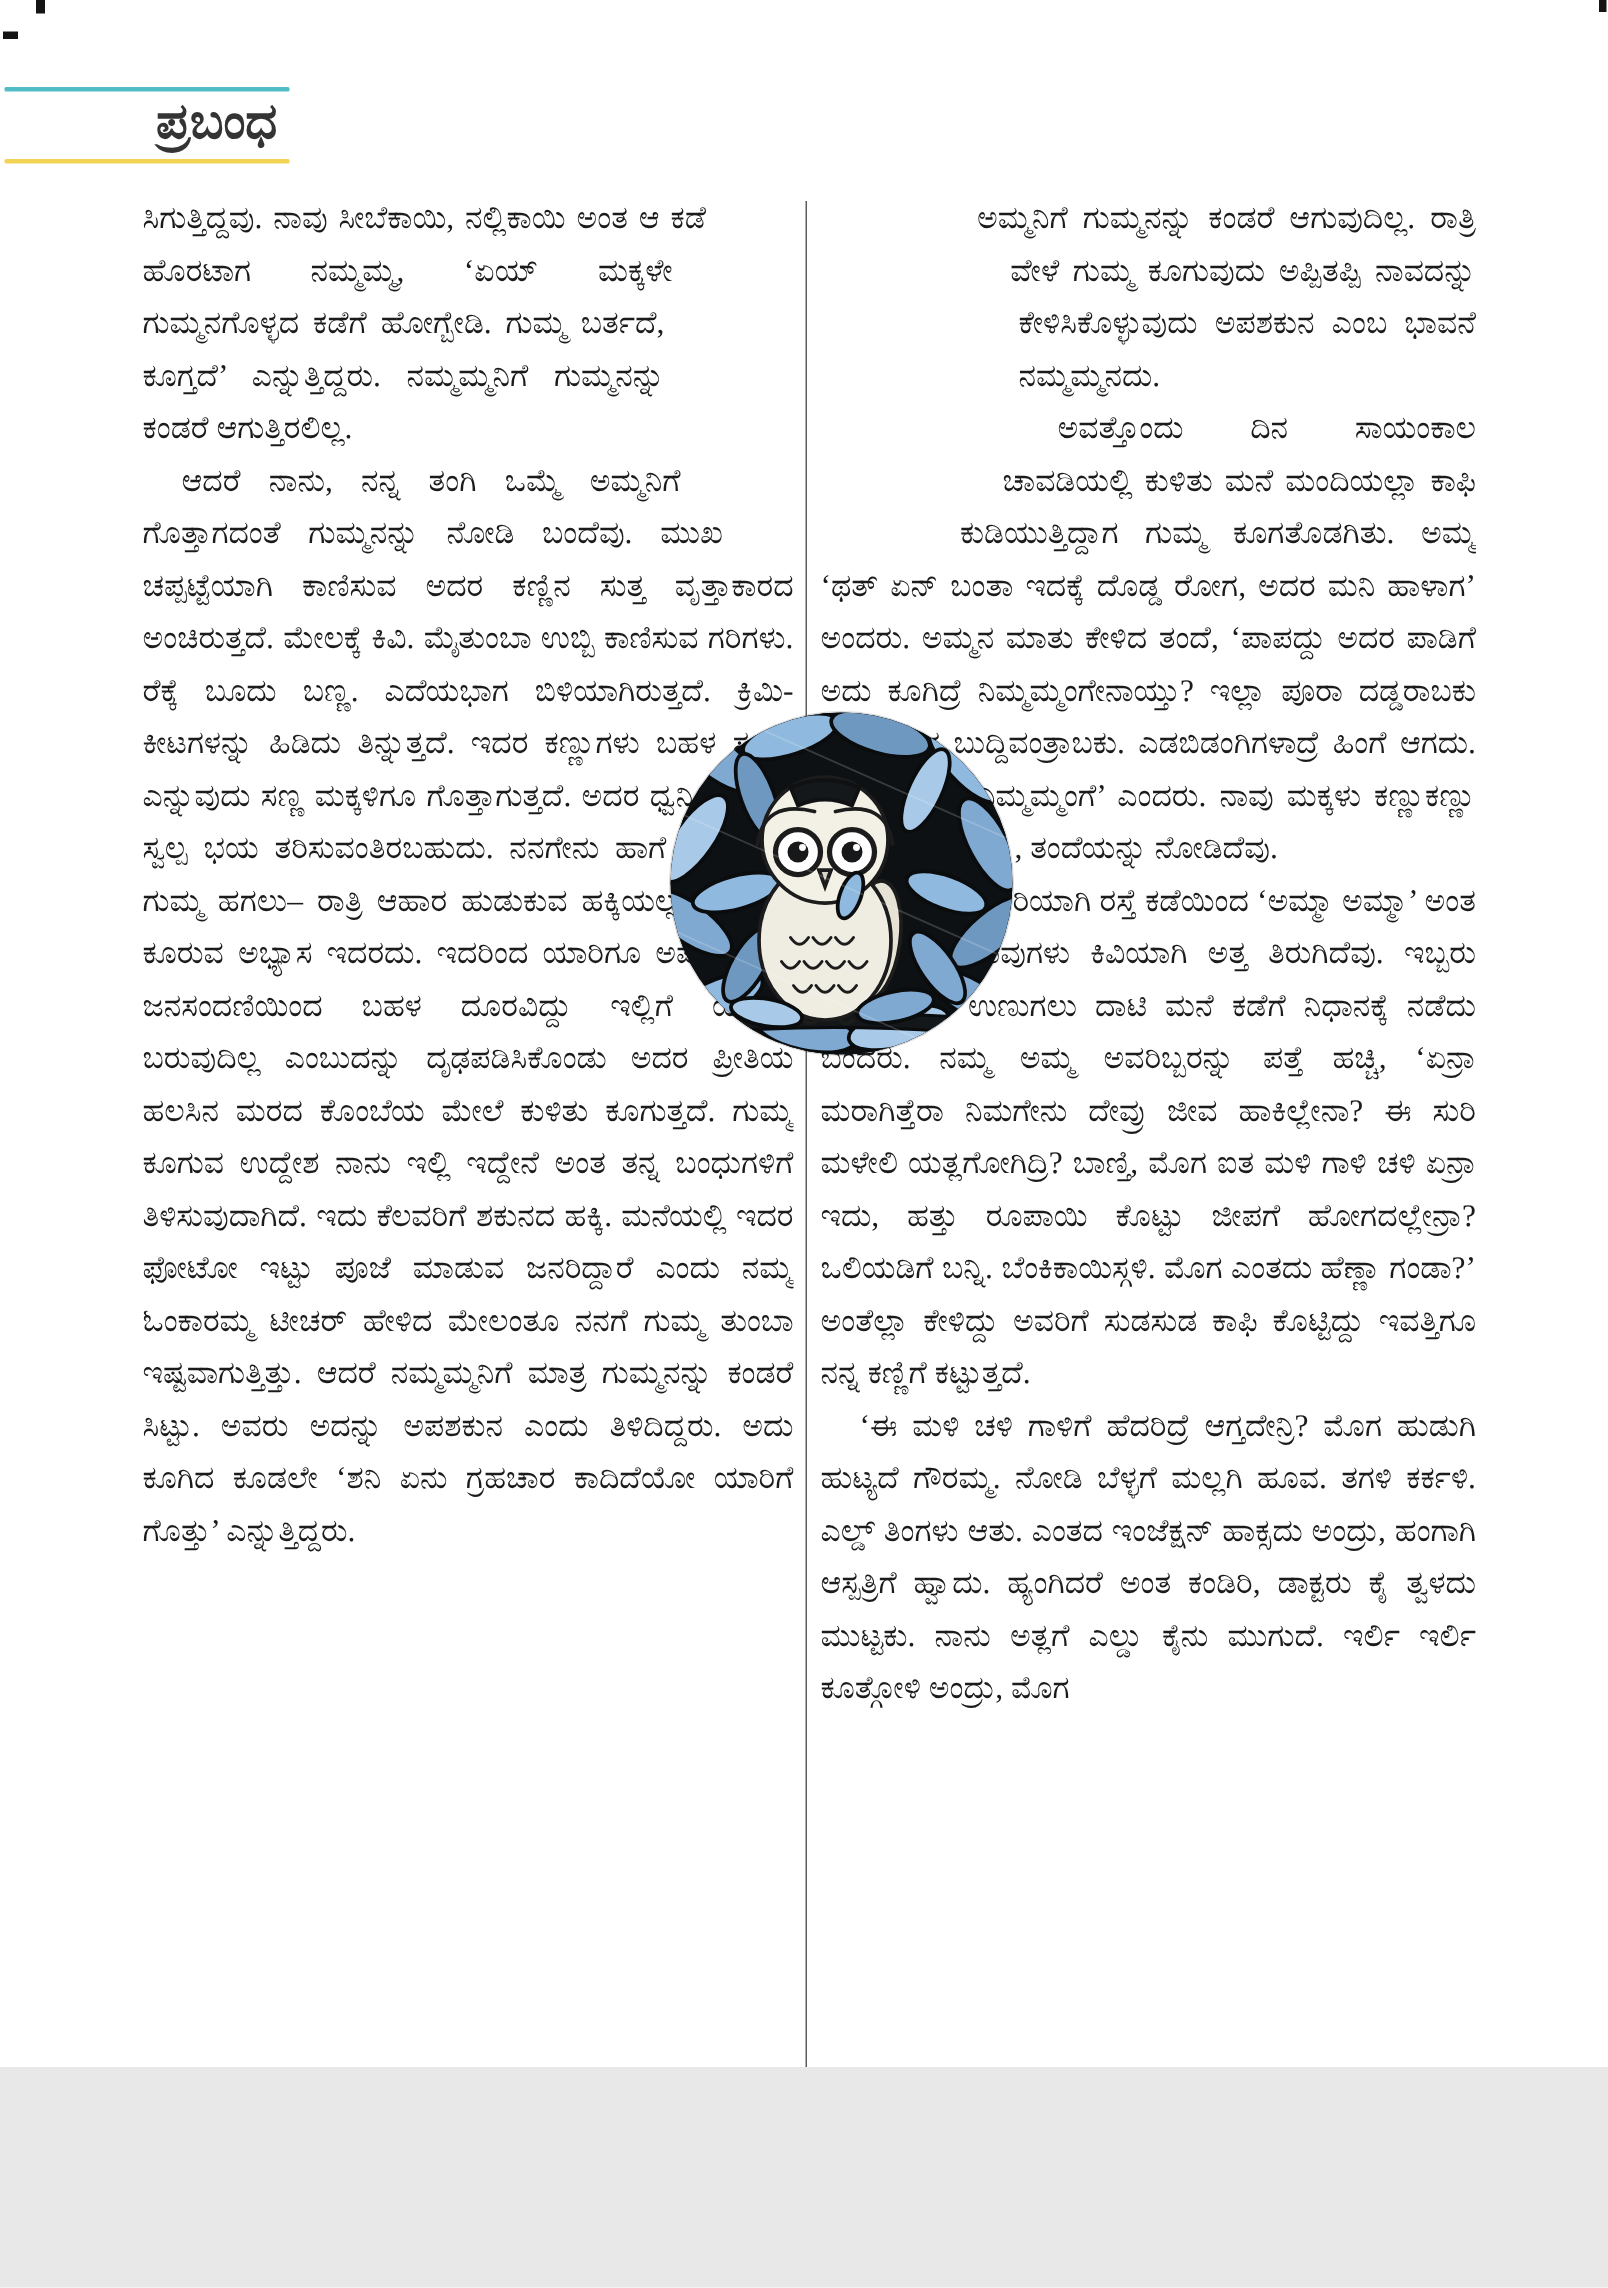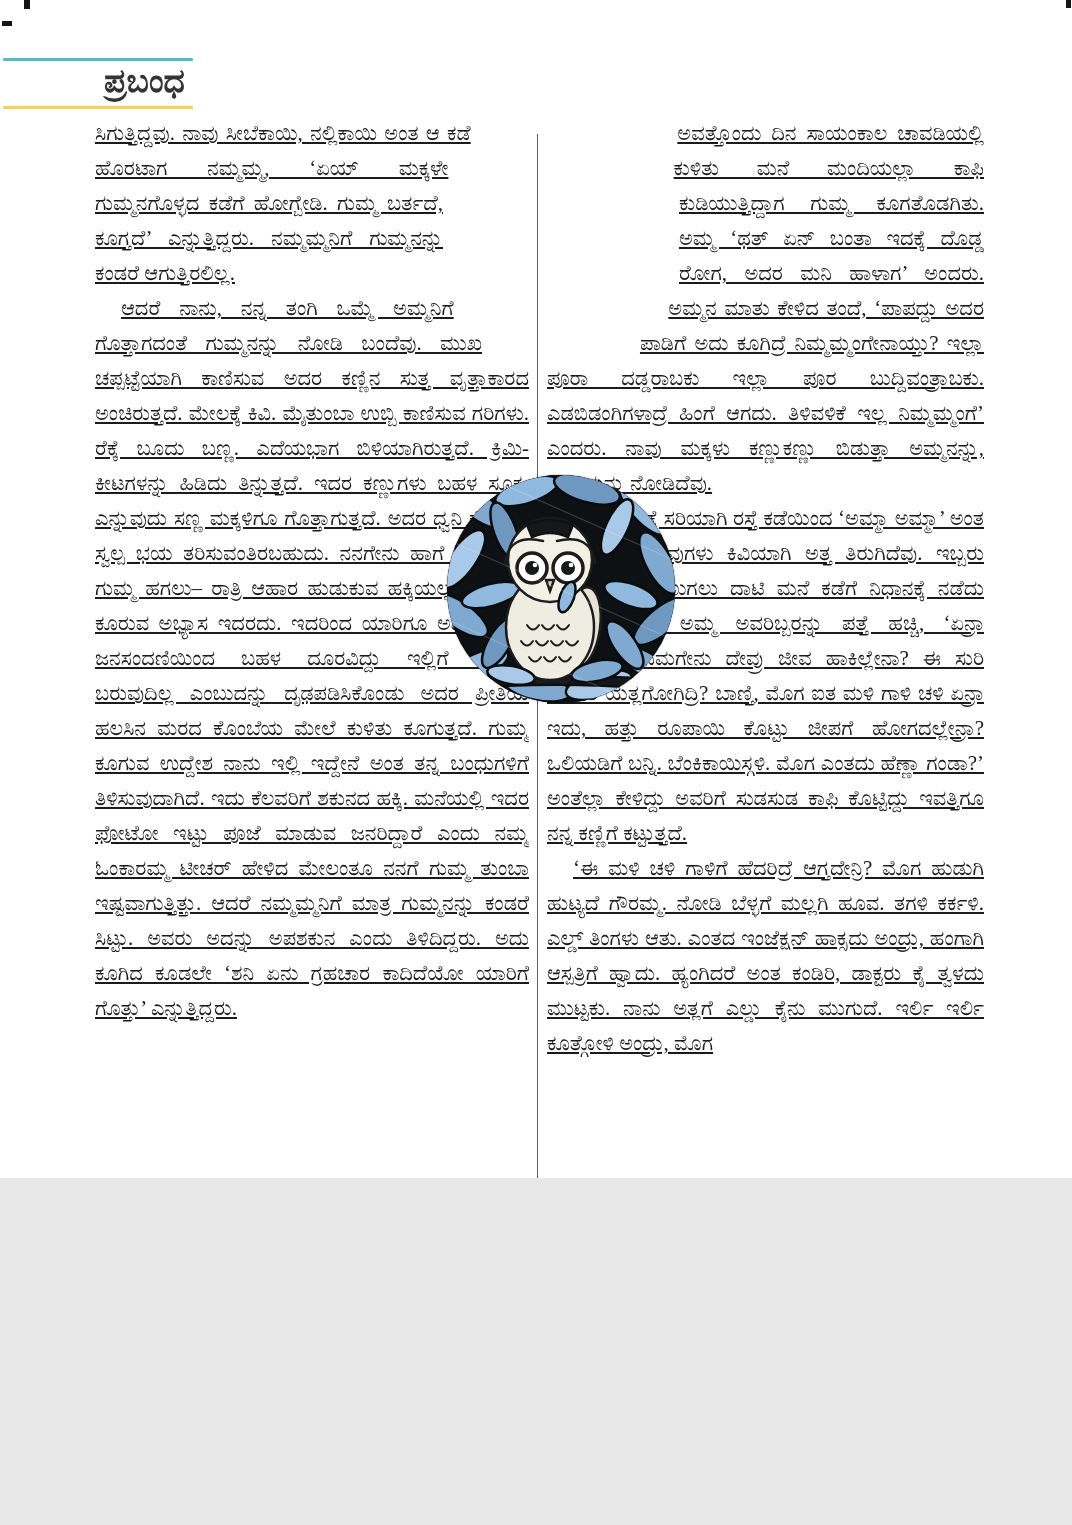--- a/index.html
+++ b/index.html
@@ -1,17 +1,17 @@
 <!DOCTYPE html>
 <html lang="kn"><head>
 <meta charset="utf-8">
 <style>
   html,body { margin:0; padding:0; background:#e8e8e8; }
   .page {
-    position:relative; width:1072px; height:1178px; margin:0 auto;
+    position:relative; width:1072px; height:1378px; margin:0 auto;
     background:#ffffff; overflow:hidden;
     font-family:"Liberation Serif","DejaVu Serif",serif;
     color:#1b1b1b;
   }
 
   
   .crop { position:absolute; background:#141414; }
   .crop.tl-bar { left:24px; top:0; width:6px; height:9px; }
   .crop.tl-dash { left:2px; top:21px; width:10px; height:5px; }
   .crop.tr-bar { left:1066px; top:0; width:5px; height:8px; }
@@ -24,22 +24,22 @@
   .rule.bottom { top:106px; background:#f2d355; }
   .section-title {
     position:absolute; left:104px; top:60px; width:92px;
     font-size:33px; line-height:42px; font-weight:600; color:#343434;
     font-family:"Liberation Sans","DejaVu Sans",sans-serif;
     white-space:nowrap;
   }
 
   
   .col {
-    position:absolute; top:116px; height:1260px; overflow:hidden;
-    font-size:21px; line-height:35px; text-align:justify;text-decoration:underline;
+    position:absolute; top:128px; height:1260px; overflow:hidden;
+    font-size:21px; line-height:35px; text-align:justify;
   }
   .col.left  { left:95px;  width:434px; }
   .col.right { left:547px; width:437px; }
   .col p { margin:0; }
   .col p.indent { text-indent:26px; }
   .divider { position:absolute; left:537px; top:134px; width:1px; height:1248px; background:#5c5c5c; }
 
   
   .cutout-left  { float:right; width:86px;  height:234px; margin-top:344px;
                   shape-outside:circle(122px at 118px 117px); }
@@ -78,20 +78,21 @@
   <div class="divider"></div>
 
   <div class="col left">
     <div class="cutout-left"></div>
     <p>ಸಿಗುತ್ತಿದ್ದವು. ನಾವು ಸೀಬೆಕಾಯಿ, ನಲ್ಲಿಕಾಯಿ ಅಂತ ಆ ಕಡೆ ಹೊರಟಾಗ ನಮ್ಮಮ್ಮ, ‘ಏಯ್ ಮಕ್ಕಳೇ ಗುಮ್ಮನಗೊಳ್ಳದ ಕಡೆಗೆ ಹೋಗ್ಬೇಡಿ. ಗುಮ್ಮ ಬರ್ತದೆ, ಕೂಗ್ತದೆ’ ಎನ್ನುತ್ತಿದ್ದರು. ನಮ್ಮಮ್ಮನಿಗೆ ಗುಮ್ಮನನ್ನು ಕಂಡರೆ ಆಗುತ್ತಿರಲಿಲ್ಲ.</p>
     <p class="indent">ಆದರೆ ನಾನು, ನನ್ನ ತಂಗಿ ಒಮ್ಮೆ ಅಮ್ಮನಿಗೆ ಗೊತ್ತಾಗದಂತೆ ಗುಮ್ಮನನ್ನು ನೋಡಿ ಬಂದೆವು. ಮುಖ ಚಪ್ಪಟ್ಟೆಯಾಗಿ ಕಾಣಿಸುವ ಅದರ ಕಣ್ಣಿನ ಸುತ್ತ ವೃತ್ತಾಕಾರದ ಅಂಚಿರುತ್ತದೆ. ಮೇಲಕ್ಕೆ ಕಿವಿ. ಮೈತುಂಬಾ ಉಬ್ಬಿ ಕಾಣಿಸುವ ಗರಿಗಳು. ರೆಕ್ಕೆ ಬೂದು ಬಣ್ಣ. ಎದೆಯಭಾಗ ಬಿಳಿಯಾಗಿರುತ್ತದೆ. ಕ್ರಿಮಿ-ಕೀಟಗಳನ್ನು ಹಿಡಿದು ತಿನ್ನುತ್ತದೆ. ಇದರ ಕಣ್ಣುಗಳು ಬಹಳ ಸೂಕ್ಷ್ಮ ಎನ್ನುವುದು ಸಣ್ಣ ಮಕ್ಕಳಿಗೂ ಗೊತ್ತಾಗುತ್ತದೆ. ಅದರ ಧ್ವನಿ ಕೆಲವರಿಗೆ ಸ್ವಲ್ಪ ಭಯ ತರಿಸುವಂತಿರಬಹುದು. ನನಗೇನು ಹಾಗೆ ಅನ್ನಿಸಲಿಲ್ಲ. ಗುಮ್ಮ ಹಗಲು– ರಾತ್ರಿ ಆಹಾರ ಹುಡುಕುವ ಹಕ್ಕಿಯಲ್ಲ. ಕುಳಿತಲ್ಲೇ ಕೂರುವ ಅಭ್ಯಾಸ ಇದರದು. ಇದರಿಂದ ಯಾರಿಗೂ ಅಪಾಯವಿಲ್ಲ. ಜನಸಂದಣಿಯಿಂದ ಬಹಳ ದೂರವಿದ್ದು ಇಲ್ಲಿಗೆ ಯಾರೂ ಬರುವುದಿಲ್ಲ ಎಂಬುದನ್ನು ದೃಢಪಡಿಸಿಕೊಂಡು ಅದರ ಪ್ರೀತಿಯ ಹಲಸಿನ ಮರದ ಕೊಂಬೆಯ ಮೇಲೆ ಕುಳಿತು ಕೂಗುತ್ತದೆ. ಗುಮ್ಮ ಕೂಗುವ ಉದ್ದೇಶ ನಾನು ಇಲ್ಲಿ ಇದ್ದೇನೆ ಅಂತ ತನ್ನ ಬಂಧುಗಳಿಗೆ ತಿಳಿಸುವುದಾಗಿದೆ. ಇದು ಕೆಲವರಿಗೆ ಶಕುನದ ಹಕ್ಕಿ. ಮನೆಯಲ್ಲಿ ಇದರ ಫೋಟೋ ಇಟ್ಟು ಪೂಜೆ ಮಾಡುವ ಜನರಿದ್ದಾರೆ ಎಂದು ನಮ್ಮ ಓಂಕಾರಮ್ಮ ಟೀಚರ್ ಹೇಳಿದ ಮೇಲಂತೂ ನನಗೆ ಗುಮ್ಮ ತುಂಬಾ ಇಷ್ಟವಾಗುತ್ತಿತ್ತು. ಆದರೆ ನಮ್ಮಮ್ಮನಿಗೆ ಮಾತ್ರ ಗುಮ್ಮನನ್ನು ಕಂಡರೆ ಸಿಟ್ಟು. ಅವರು ಅದನ್ನು ಅಪಶಕುನ ಎಂದು ತಿಳಿದಿದ್ದರು. ಅದು ಕೂಗಿದ ಕೂಡಲೇ ‘ಶನಿ ಏನು ಗ್ರಹಚಾರ ಕಾದಿದೆಯೋ ಯಾರಿಗೆ ಗೊತ್ತು’ ಎನ್ನುತ್ತಿದ್ದರು.</p>
   </div>
 
   <div class="col right">
     <div class="cutout-right"></div>
+    <p>ಅಮ್ಮನಿಗೆ ಗುಮ್ಮನನ್ನು ಕಂಡರೆ ಆಗುವುದಿಲ್ಲ. ರಾತ್ರಿ ವೇಳೆ ಗುಮ್ಮ ಕೂಗುವುದು ಅಪ್ಪಿತಪ್ಪಿ ನಾವದನ್ನು ಕೇಳಿಸಿಕೊಳ್ಳುವುದು ಅಪಶಕುನ ಎಂಬ ಭಾವನೆ ನಮ್ಮಮ್ಮನದು.</p>
     <p class="indent">ಅವತ್ತೊಂದು ದಿನ ಸಾಯಂಕಾಲ ಚಾವಡಿಯಲ್ಲಿ ಕುಳಿತು ಮನೆ ಮಂದಿಯಲ್ಲಾ ಕಾಫಿ ಕುಡಿಯುತ್ತಿದ್ದಾಗ ಗುಮ್ಮ ಕೂಗತೊಡಗಿತು. ಅಮ್ಮ ‘ಥತ್ ಏನ್ ಬಂತಾ ಇದಕ್ಕೆ ದೊಡ್ಡ ರೋಗ, ಅದರ ಮನಿ ಹಾಳಾಗ’ ಅಂದರು. ಅಮ್ಮನ ಮಾತು ಕೇಳಿದ ತಂದೆ, ‘ಪಾಪದ್ದು ಅದರ ಪಾಡಿಗೆ ಅದು ಕೂಗಿದ್ರೆ ನಿಮ್ಮಮ್ಮಂಗೇನಾಯ್ತು? ಇಲ್ಲಾ ಪೂರಾ ದಡ್ಡರಾಬಕು ಇಲ್ಲಾ ಪೂರ ಬುದ್ದಿವಂತ್ರಾಬಕು. ಎಡಬಿಡಂಗಿಗಳಾದ್ರೆ ಹಿಂಗೆ ಆಗದು. ತಿಳಿವಳಿಕೆ ಇಲ್ಲ ನಿಮ್ಮಮ್ಮಂಗೆ’ ಎಂದರು. ನಾವು ಮಕ್ಕಳು ಕಣ್ಣುಕಣ್ಣು ಬಿಡುತ್ತಾ ಅಮ್ಮನನ್ನು, ತಂದೆಯನ್ನು ನೋಡಿದೆವು.</p>
     <p class="indent">ಆ ಸಮಯಕ್ಕೆ ಸರಿಯಾಗಿ ರಸ್ತೆ ಕಡೆಯಿಂದ ‘ಅಮ್ಮಾ ಅಮ್ಮಾ’ ಅಂತ ಕರೆದ ಸದ್ದಿಗೆ ನಾವುಗಳು ಕಿವಿಯಾಗಿ ಅತ್ತ ತಿರುಗಿದೆವು. ಇಬ್ಬರು ಮಹಿಳೆಯರು ಉಣುಗಲು ದಾಟಿ ಮನೆ ಕಡೆಗೆ ನಿಧಾನಕ್ಕೆ ನಡೆದು ಬಂದರು. ನಮ್ಮ ಅಮ್ಮ ಅವರಿಬ್ಬರನ್ನು ಪತ್ತೆ ಹಚ್ಚಿ, ‘ಏನ್ರಾ ಮರಾಗಿತ್ತೆರಾ ನಿಮಗೇನು ದೇವ್ರು ಜೀವ ಹಾಕಿಲ್ಲೇನಾ? ಈ ಸುರಿ ಮಳೇಲಿ ಯತ್ಲಗೋಗಿದ್ರಿ? ಬಾಣ್ತಿ, ಮೊಗ ಐತ ಮಳಿ ಗಾಳಿ ಚಳಿ ಏನ್ರಾ ಇದು, ಹತ್ತು ರೂಪಾಯಿ ಕೊಟ್ಟು ಜೀಪಗೆ ಹೋಗದಲ್ಲೇನ್ರಾ? ಒಲಿಯಡಿಗೆ ಬನ್ನಿ. ಬೆಂಕಿಕಾಯಿಸ್ಗಳಿ. ಮೊಗ ಎಂತದು ಹೆಣ್ಣಾ ಗಂಡಾ?’ ಅಂತೆಲ್ಲಾ ಕೇಳಿದ್ದು ಅವರಿಗೆ ಸುಡಸುಡ ಕಾಫಿ ಕೊಟ್ಟಿದ್ದು ಇವತ್ತಿಗೂ ನನ್ನ ಕಣ್ಣಿಗೆ ಕಟ್ಟುತ್ತದೆ.</p>
     <p class="indent">‘ಈ ಮಳಿ ಚಳಿ ಗಾಳಿಗೆ ಹೆದರಿದ್ರೆ ಆಗ್ತದೇನ್ರಿ? ಮೊಗ ಹುಡುಗಿ ಹುಟ್ಯದೆ ಗೌರಮ್ಮ. ನೋಡಿ ಬೆಳ್ಳಗೆ ಮಲ್ಲಗಿ ಹೂವ. ತಗಳಿ ಕರ್ಕಳಿ. ಎಲ್ಡ್ ತಿಂಗಳು ಆತು. ಎಂತದ ಇಂಜೆಕ್ಷನ್ ಹಾಕ್ಸದು ಅಂದ್ರು, ಹಂಗಾಗಿ ಆಸ್ಪತ್ರಿಗೆ ಹ್ವಾದು. ಹ್ಯಂಗಿದರೆ ಅಂತ ಕಂಡಿರಿ, ಡಾಕ್ಟರು ಕೈ ತ್ವಳದು ಮುಟ್ಟಕು. ನಾನು ಅತ್ಲಗೆ ಎಲ್ಡು ಕೈನು ಮುಗುದೆ. ಇರ್ಲಿ ಇರ್ಲಿ ಕೂತ್ಗೋಳಿ ಅಂದ್ರು, ಮೊಗ</p>
   </div>
 
   <div class="owl-illustration">
     <svg width="228" height="228" viewBox="0 0 228 228">
       <rect x="0" y="0" width="228" height="228" fill="#0e1114"></rect>
 
       <g stroke="#0a0c0e" stroke-width="2.5">

